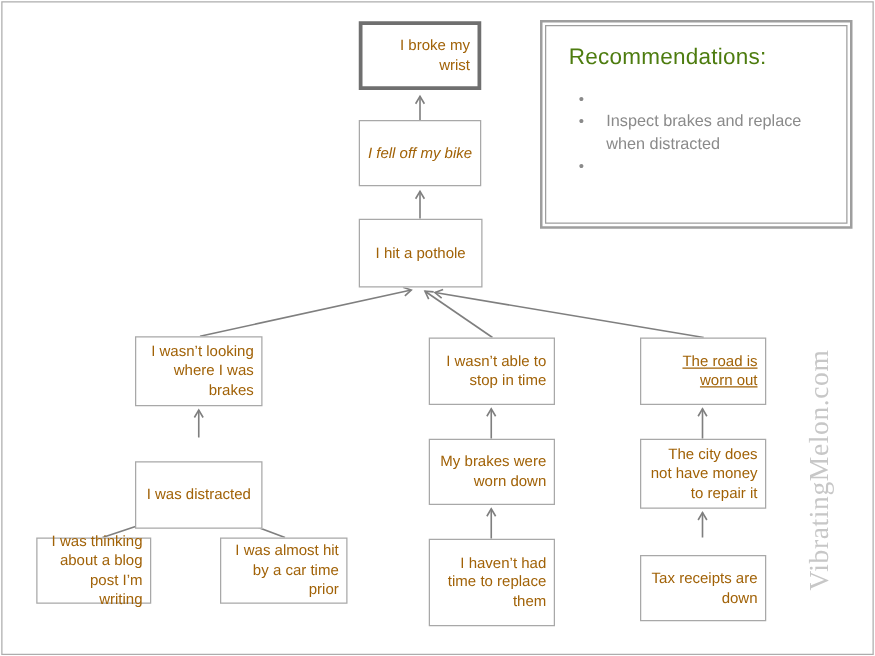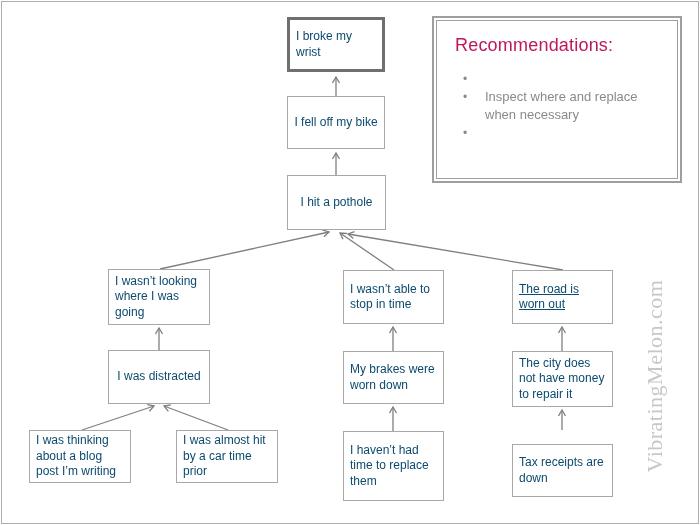--- a/index.html
+++ b/index.html
@@ -8,34 +8,34 @@
     font-family:"Liberation Sans", sans-serif;overflow:hidden;
   }
   .page-frame{
     position:absolute;inset:1px;border:1px solid #adadad;pointer-events:none;
   }
   .arrow-layer{position:absolute;left:0;top:0;width:700px;height:525px;}
   .node{
     position:absolute;box-sizing:border-box;
     border:1px solid #a8a8a8;background:#ffffff;
     display:flex;align-items:center;justify-content:center;
-    text-align:left;color:#0c4a6e;font-size:12px;line-height:1.28;
+    text-align:right;color:#a16207;font-size:12px;line-height:1.28;
     padding:3px 6px;
   }
   .node.emphasis{border:3px solid #6f6f6f;}
   .rec-box{
     position:absolute;left:432px;top:16px;width:250px;height:167px;
     box-sizing:border-box;border:2px solid #9e9e9e;background:#ffffff;
   }
   .rec-inner{
     position:absolute;inset:2px;border:1px solid #9e9e9e;
     box-sizing:border-box;padding:12px 14px 0 18px;
   }
   .rec-title{
-    font-size:18px;color:#be185d;letter-spacing:0.2px;margin:2px 0 14px 0;
+    font-size:18px;color:#4d7c0f;letter-spacing:0.2px;margin:2px 0 14px 0;
   }
   .rec-list{list-style:none;margin:0;padding:0;}
   .rec-item{
     display:flex;align-items:flex-start;
     font-size:13px;line-height:1.4;color:#8a8a8a;margin:0;
   }
   .rec-bullet{
     flex:0 0 30px;padding-left:8px;box-sizing:border-box;
     font-size:12px;line-height:1.5;
   }
@@ -70,29 +70,29 @@
       <line x1="228" y1="430" x2="164" y2="406" marker-end="url(#ah)"></line>
       <line x1="393" y1="351" x2="393" y2="327" marker-end="url(#ah)"></line>
       <line x1="393" y1="431" x2="393" y2="407" marker-end="url(#ah)"></line>
       <line x1="562" y1="351" x2="562" y2="327" marker-end="url(#ah)"></line>
       <line x1="562" y1="430" x2="562" y2="410" marker-end="url(#ah)"></line>
     </g>
   </svg>
 
   <div class="node emphasis" style="left:287px;top:17px;width:98px;height:55px;">I broke my wrist</div>
 
-  <div class="node" style="left:287px;top:96px;width:98px;height:53px;">I fell off my bike</div>
+  <div class="node" style="left:287px;top:96px;width:98px;height:53px;font-style:italic;">I fell off my bike</div>
 
   <div class="node" style="left:287px;top:175px;width:99px;height:55px;">I hit a pothole</div>
 
-  <div class="node" style="left:108px;top:269px;width:102px;height:56px;">I wasn’t looking where I was going</div>
+  <div class="node" style="left:108px;top:269px;width:102px;height:56px;">I wasn’t looking where I was brakes</div>
 
-  <div class="node" style="left:108px;top:350px;width:102px;height:54px;">I was distracted</div>
+  <div class="node" style="left:108px;top:369px;width:102px;height:54px;">I was distracted</div>
 
-  <div class="node" style="left:29px;top:430px;width:102px;height:53px;">I was thinking about a blog post I’m writing</div>
+  <div class="node" style="left:29px;top:430px;width:92px;height:53px;">I was thinking about a blog post I’m writing</div>
 
   <div class="node" style="left:176px;top:430px;width:102px;height:53px;">I was almost hit by a car time prior</div>
 
   <div class="node" style="left:343px;top:270px;width:101px;height:54px;">I wasn’t able to stop in time</div>
 
   <div class="node" style="left:343px;top:351px;width:101px;height:53px;">My brakes were worn down</div>
 
   <div class="node" style="left:343px;top:431px;width:101px;height:70px;">I haven’t had time to replace them</div>
 
   <div class="node" style="left:512px;top:270px;width:101px;height:54px;text-decoration:underline;">The road is worn out</div>
@@ -103,21 +103,21 @@
 
   <div class="rec-box">
     <div class="rec-inner">
       <div class="rec-title">Recommendations:</div>
       <ul class="rec-list">
         <li class="rec-item">
           <span class="rec-bullet">•</span>
         </li>
         <li class="rec-item">
           <span class="rec-bullet">•</span>
-          <span class="rec-text">Inspect where and replace when necessary</span>
+          <span class="rec-text">Inspect brakes and replace when distracted</span>
         </li>
         <li class="rec-item">
           <span class="rec-bullet">•</span>
         </li>
       </ul>
     </div>
   </div>
 
   <div class="watermark">VibratingMelon.com</div>
 </div>

